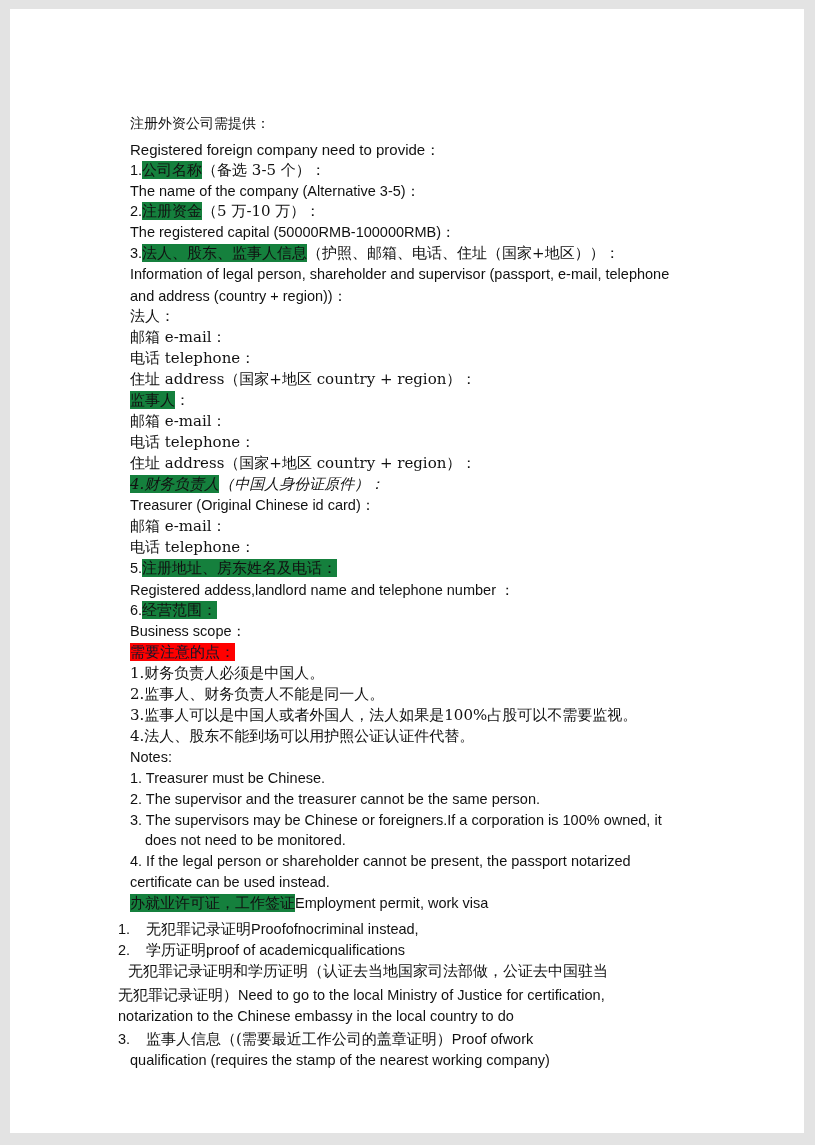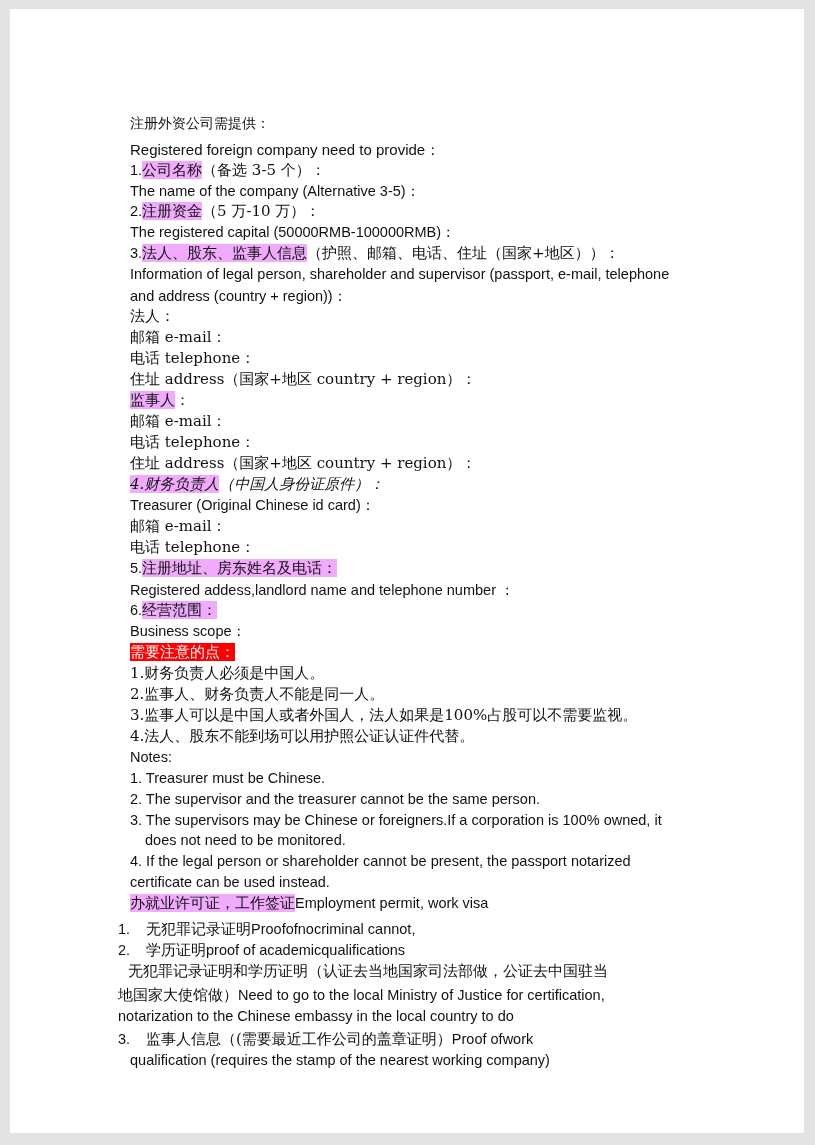--- a/index.html
+++ b/index.html
@@ -20,22 +20,22 @@
     .line {
       position: absolute;
       left: 130px;
       white-space: nowrap;
       font-size: 14.5px;
       line-height: 20px;
       height: 21px;
     }
     .cn { font-family: "DejaVu Serif", "Liberation Serif", serif; font-size: 15px; }
     .title { font-size: 14px; }
-    .hl { background: #f0abfc; }
-    .hl-red { background: #ff0000; color: #ffffff; }
+    .hl { background: #15803d; }
+    .hl-red { background: #ff0000; color: #0f172a; }
     .num { font-family: "Liberation Sans", sans-serif; }
     .list-num { display: inline-block; width: 28px; }
   </style>
 </head>
 <body>
 
 <div class="page"></div>
 
 <div class="line cn title" style="top:113px;">注册外资公司需提供：</div>
 <div class="line" style="top:140px;font-size:15px;">Registered foreign company need to provide：</div>
@@ -99,28 +99,28 @@
 <div class="line" style="top:810px;">3. The supervisors may be Chinese or foreigners.If a corporation is 100% owned, it</div>
 <div class="line" style="top:830px;left:145px;">does not need to be monitored.</div>
 <div class="line" style="top:851px;">4. If the legal person or shareholder cannot be present, the passport notarized</div>
 <div class="line" style="top:872px;">certificate can be used instead.</div>
 
 <div class="line" style="top:893px;">
   <span class="cn hl">办就业许可证，工作签证</span><span>Employment permit, work visa</span>
 </div>
 
 <div class="line" style="top:919px;left:118px;">
-  <span class="list-num">1.</span><span class="cn">无犯罪记录证明</span><span>Proofofnocriminal cannot,</span>
+  <span class="list-num">1.</span><span class="cn">无犯罪记录证明</span><span>Proofofnocriminal instead,</span>
 </div>
 <div class="line" style="top:940px;left:118px;">
   <span class="list-num">2.</span><span class="cn">学历证明</span><span>proof of academicqualifications</span>
 </div>
 
 <div class="line cn" style="top:963px;left:128px;font-family:Liberation Mono, monospace;">无犯罪记录证明和学历证明（认证去当地国家司法部做，公证去中国驻当</div>
 <div class="line" style="top:985px;left:118px;">
-  <span class="cn">地国家大使馆做）</span><span>Need to go to the local Ministry of Justice for certification,</span>
+  <span class="cn">无犯罪记录证明）</span><span>Need to go to the local Ministry of Justice for certification,</span>
 </div>
 <div class="line" style="top:1006px;left:118px;">notarization to the Chinese embassy in the local country to do</div>
 
 <div class="line" style="top:1029px;left:118px;">
   <span class="list-num">3.</span><span class="cn">监事人信息（(需要最近工作公司的盖章证明）</span><span>Proof ofwork</span>
 </div>
 <div class="line" style="top:1050px;left:130px;">qualification (requires the stamp of the nearest working company)</div>
 
 </body></html>

